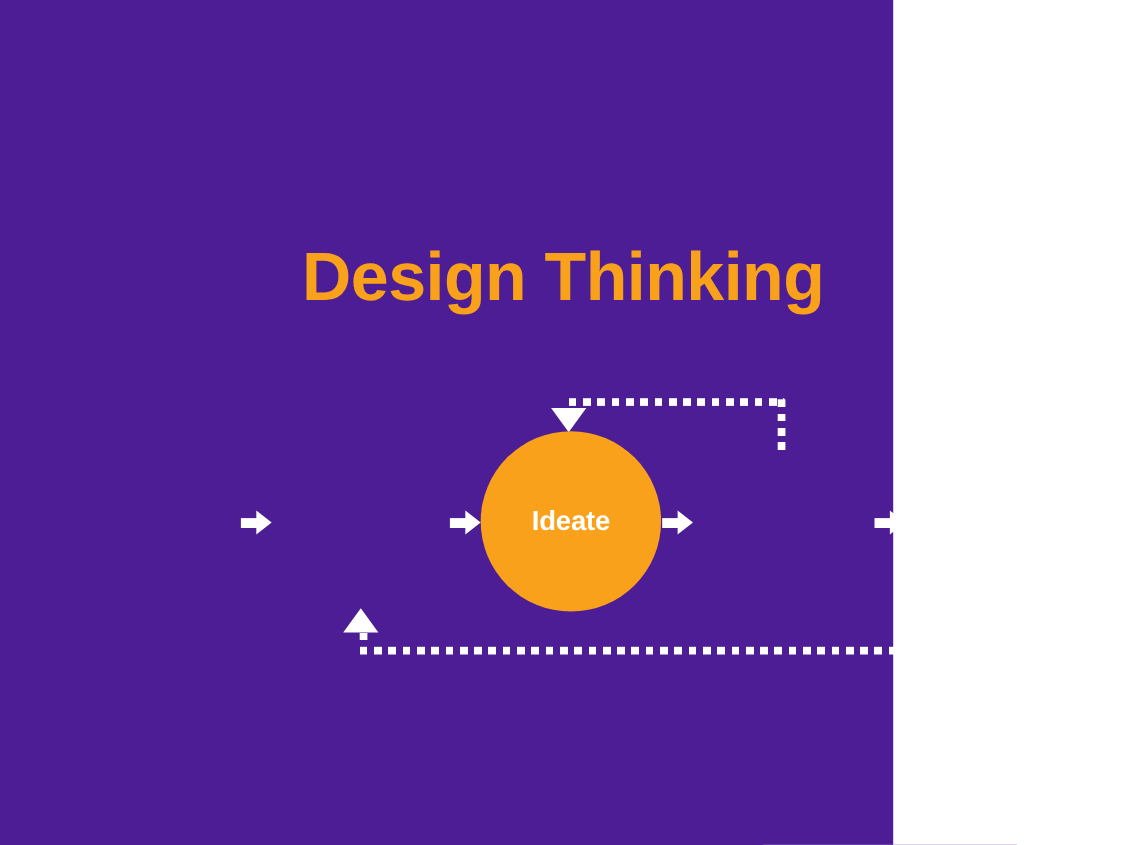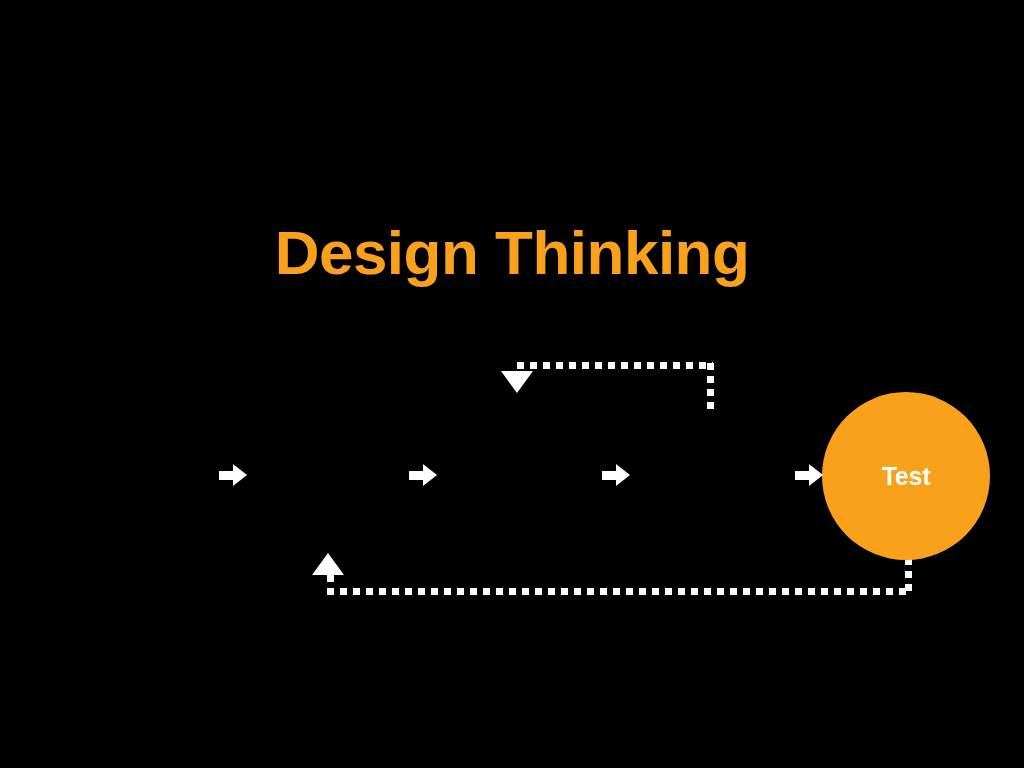--- a/index.html
+++ b/index.html
@@ -7,23 +7,23 @@
     padding: 0;
   }
   body {
     width: 1024px;
     height: 768px;
     overflow: hidden;
     font-family: "Liberation Sans", sans-serif;
   }
   #slide {
     position: relative;
-    width: 1024px;
+    width: 812px;
     height: 768px;
-    background: #000000;
+    background: #4c1d95;
     text-decoration: underline;
   }
   #title {
     position: absolute;
     left: 0;
     top: 215px;
     width: 1024px;
     text-align: center;
     color: #F9A11B;
     font-family: "Liberation Sans", sans-serif;
@@ -121,25 +121,25 @@
   <div class="dash-h" style="left:517px; top:362px; width:196px;"></div>
   <div class="tri-down" style="left:501px; top:371px;"></div>
 
   <div class="dash-v" style="left:905px; top:545px; height:50px;"></div>
   <div class="dash-h" style="left:327px; top:588px; width:585px;"></div>
   <div class="dash-v" style="left:327px; top:575px; height:13px;"></div>
   <div class="tri-up" style="left:312px; top:553px;"></div>
 
 
 
+  <div class="stage" style="left:437px; top:392px; width:164px; height:164px;">
+    <span class="stage-label">Ideate</span>
+  </div>
 
 
-  <div class="stage" style="left:822px; top:392px; width:168px; height:168px;">
-    <span class="stage-label">Test</span>
-  </div>
 
   <div class="flow-arrow" style="left:219px;">
     <div class="shaft"></div>
     <div class="head"></div>
   </div>
 
   <div class="flow-arrow" style="left:409px;">
     <div class="shaft"></div>
     <div class="head"></div>
   </div>

